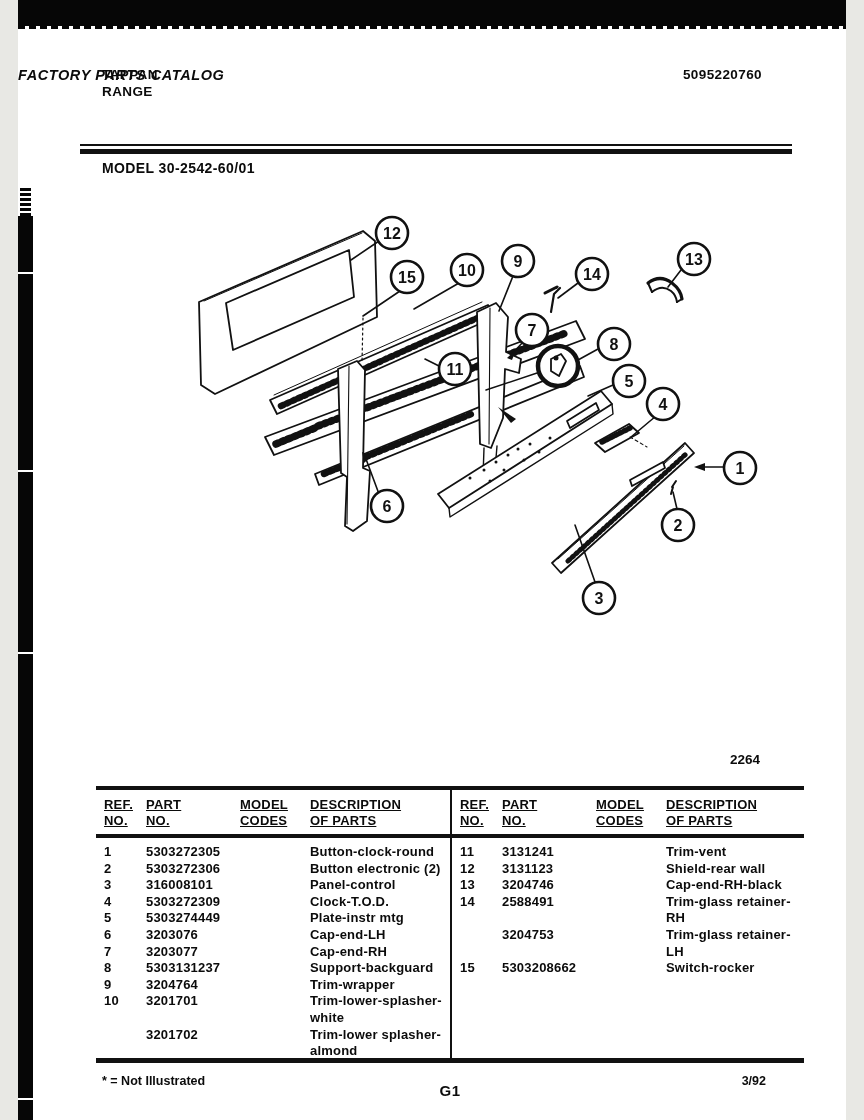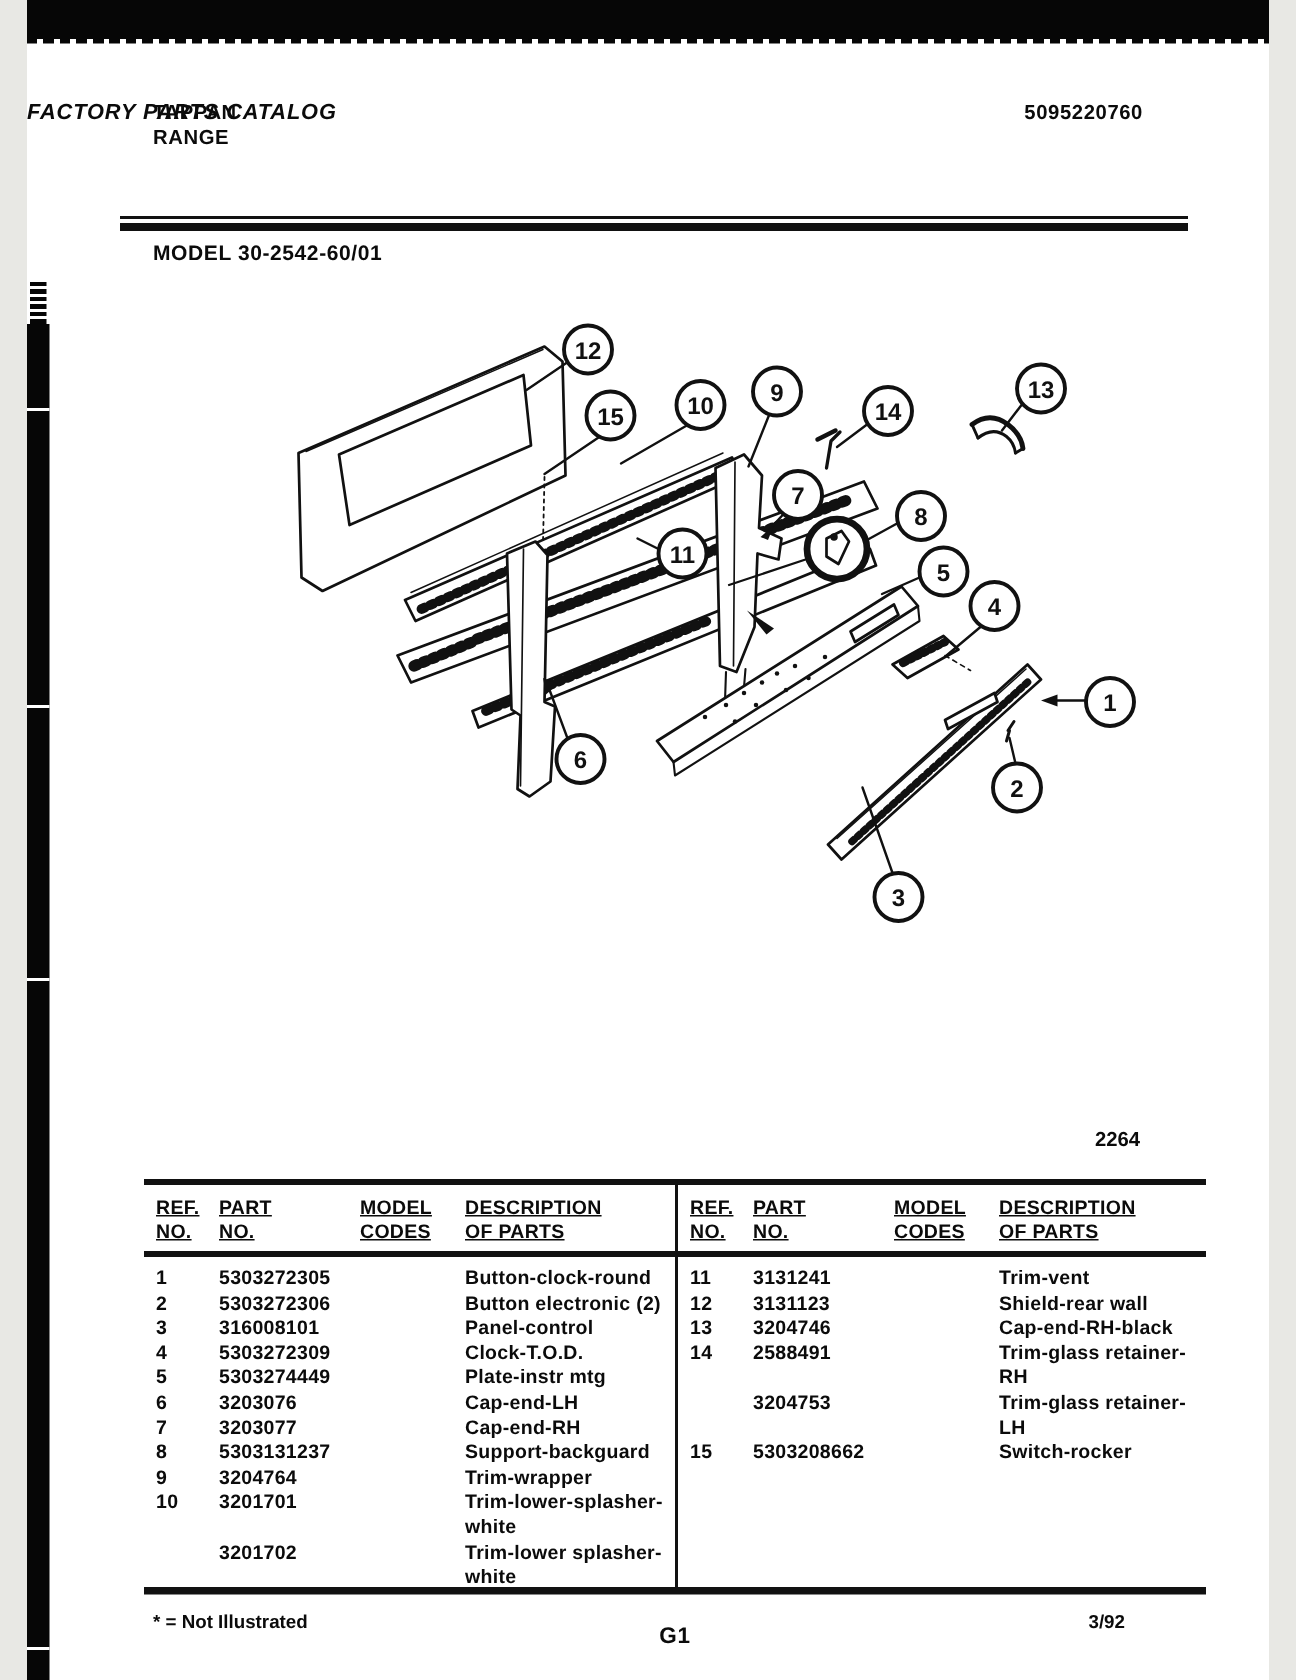--- a/index.html
+++ b/index.html
@@ -35,21 +35,21 @@
   .half.right{border-left:2px solid #111;}
   .half-head{display:grid;grid-template-columns:42px 94px 70px auto;
     padding:7px 0 5px 8px;border-bottom:4px solid #111;text-decoration:underline;}
   .half-head .c{font-size:13px;line-height:16px;white-space:pre-line;letter-spacing:.2px;}
   .half-body{padding-top:6px;}
   .t-row{display:grid;grid-template-columns:42px 94px 70px auto;padding-left:8px;}
   .t-row .c{font-size:13px;line-height:16.6px;white-space:pre-line;letter-spacing:.2px;}
   
   .footer-note{left:84px;top:1074px;font-size:12.5px;text-align:center;}
   .footer-page{left:0;top:1082px;width:864px;text-align:center;font-size:15px;letter-spacing:.5px;}
-  .footer-date{right:96px;top:1074px;font-size:12.5px;}
+  .footer-date{right:80px;top:1074px;font-size:12.5px;}
 </style>
 </head>
 <body>
 
 <div class="page">
 
   <div class="abs top-band"></div>
   <div class="abs top-band-fray"></div>
   <div class="abs left-band-fray"></div>
   <div class="abs left-band"></div>
@@ -317,21 +317,21 @@
             <div class="c">3201701</div>
             <div class="c"></div>
             <div class="c">Trim-lower-splasher-
 white</div>
           </div>
         <div class="t-row">
             <div class="c"></div>
             <div class="c">3201702</div>
             <div class="c"></div>
             <div class="c">Trim-lower splasher-
-white</div>
+almond</div>
           </div>
       </div>
     </div>
     <div class="half right">
       <div class="half-head">
         <div class="c">REF.
 NO.</div>
         <div class="c">PART
 NO.</div>
         <div class="c">MODEL

